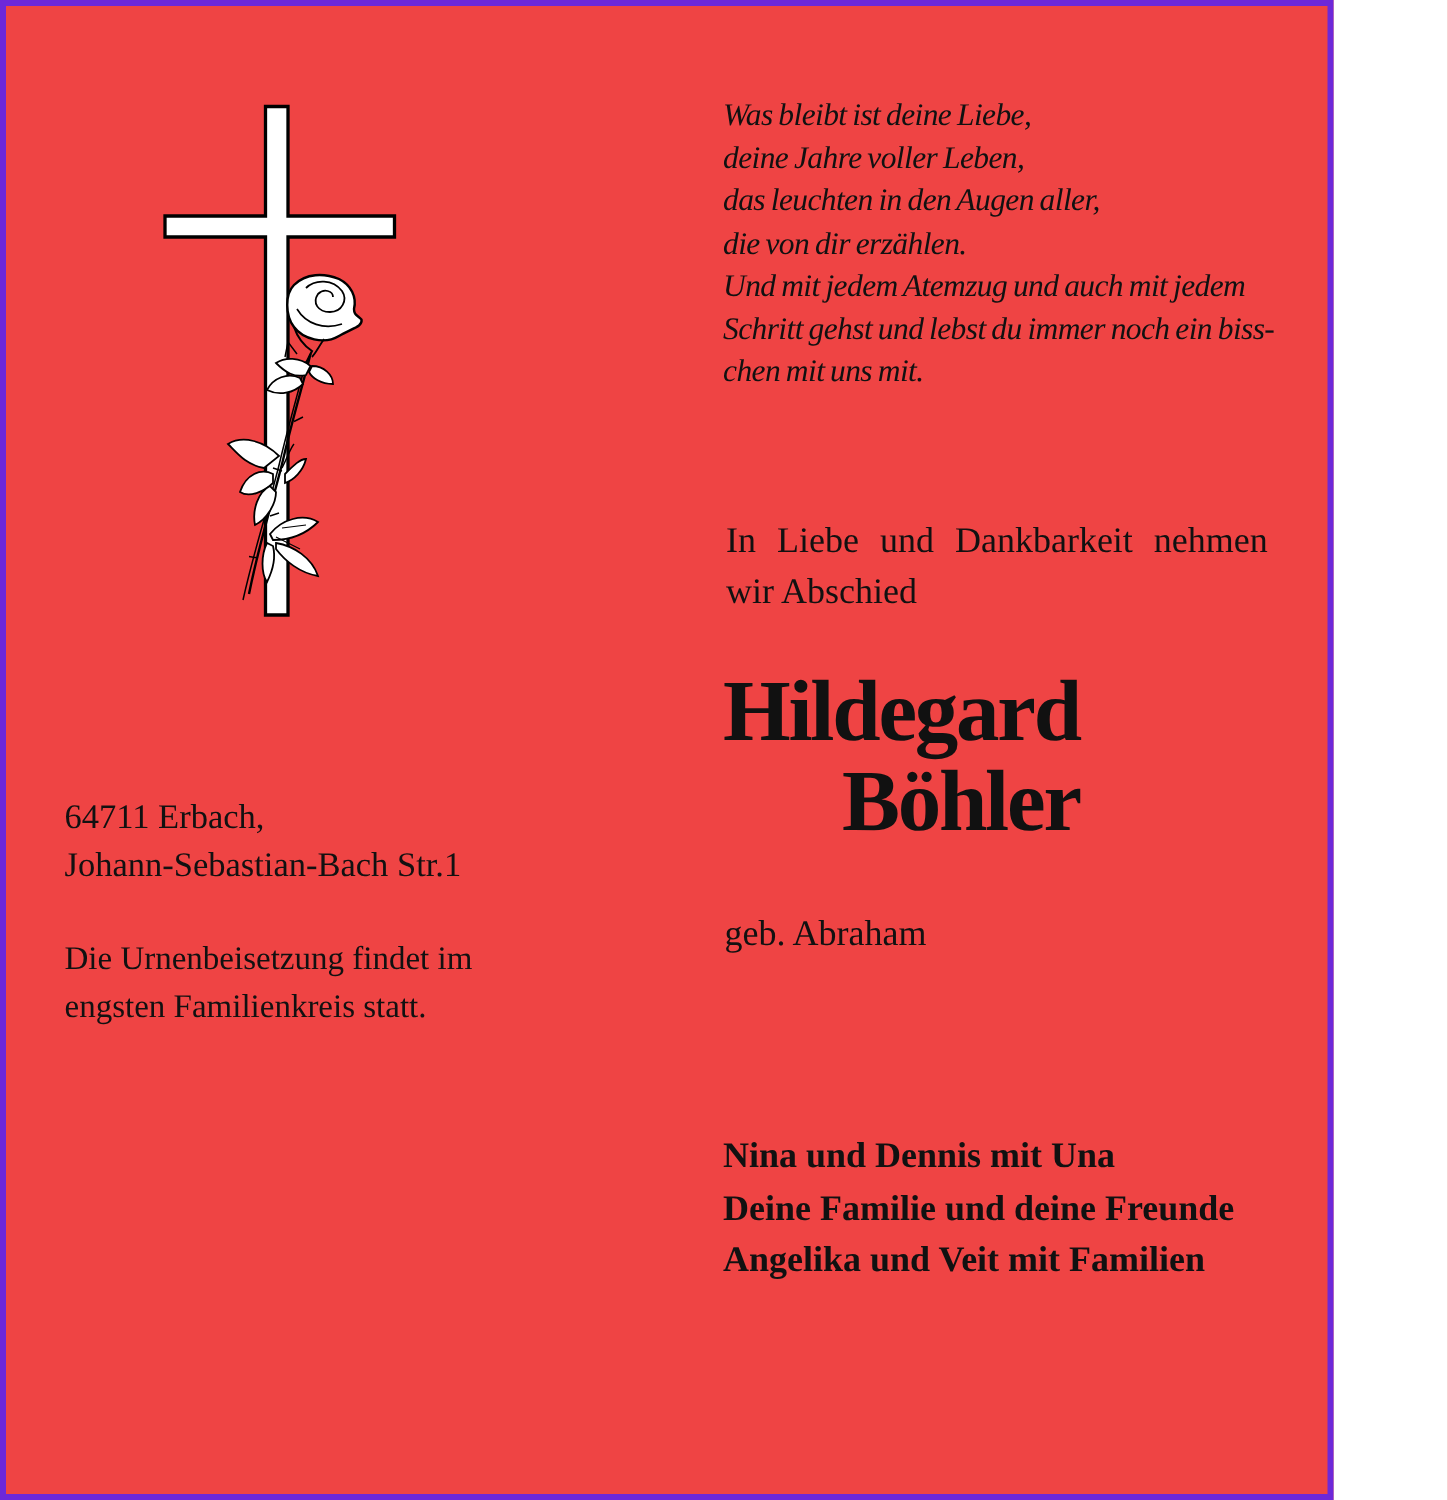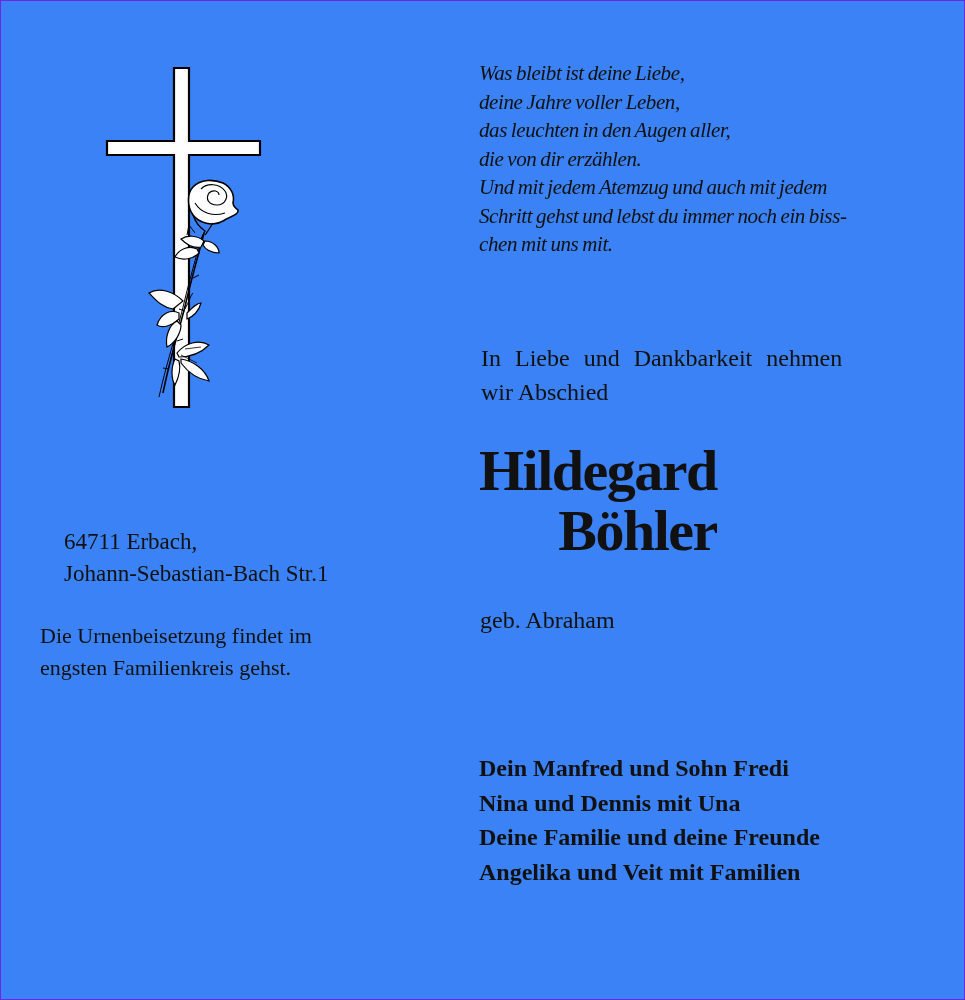--- a/index.html
+++ b/index.html
@@ -1,22 +1,22 @@
 <!DOCTYPE html>
 <html><head>
   <meta charset="utf-8">
   <style>
     html, body { margin: 0; padding: 0; background: #ffffff; }
     body { width: 965px; height: 1000px; position: relative; overflow: hidden; }
     .frame {
       position: absolute; left: 0; top: 0;
-      width: 965px; height: 1000px;
+      width: 889px; height: 1000px;
       box-sizing: border-box;
-      border: 1px solid #6d28d9;
-      background: #3b82f6;
+      border: 4px solid #6d28d9;
+      background: #ef4444;
       font-family: "Liberation Serif", "DejaVu Serif", serif;
       color: #111111;
     }
     .abs { position: absolute; }
     .cross-art { left: 100px; top: 62px; width: 175px; height: 350px; }
 
     .poem {
       left: 478px; top: 58px;
       font-style: italic;
       font-size: 21px;
@@ -52,21 +52,20 @@
       white-space: nowrap;
     }
     .dates .star { font-size: 22px; vertical-align: 6px; margin-right: 4px; }
     .dates .gap { display: inline-block; width: 34px; }
     .dates .dagger { margin-right: 12px; font-size: 24px; }
 
     .address {
       left: 39px; top: 525px;
       font-size: 23px; line-height: 32px;
       white-space: nowrap;
-      margin-left: 24px;
     }
     .note {
       left: 39px; top: 619px;
       font-size: 22px; line-height: 32px;
       white-space: nowrap;
     }
     .mourners {
       left: 478px; top: 750px;
       font-weight: bold;
       font-size: 24px;
@@ -134,23 +133,22 @@
   <div class="abs birthname">geb. Abraham</div>
 
 
   <div class="abs address">
     <div>64711 Erbach,</div>
     <div>Johann-Sebastian-Bach Str.1</div>
   </div>
 
   <div class="abs note">
     <div>Die Urnenbeisetzung findet im</div>
-    <div>engsten Familienkreis gehst.</div>
+    <div>engsten Familienkreis statt.</div>
   </div>
 
   <div class="abs mourners">
-    <div>Dein Manfred und Sohn Fredi</div>
     <div>Nina und Dennis mit Una</div>
     <div>Deine Familie und deine Freunde</div>
     <div>Angelika und Veit mit Familien</div>
   </div>
 
 </div>
 
 </body></html>

